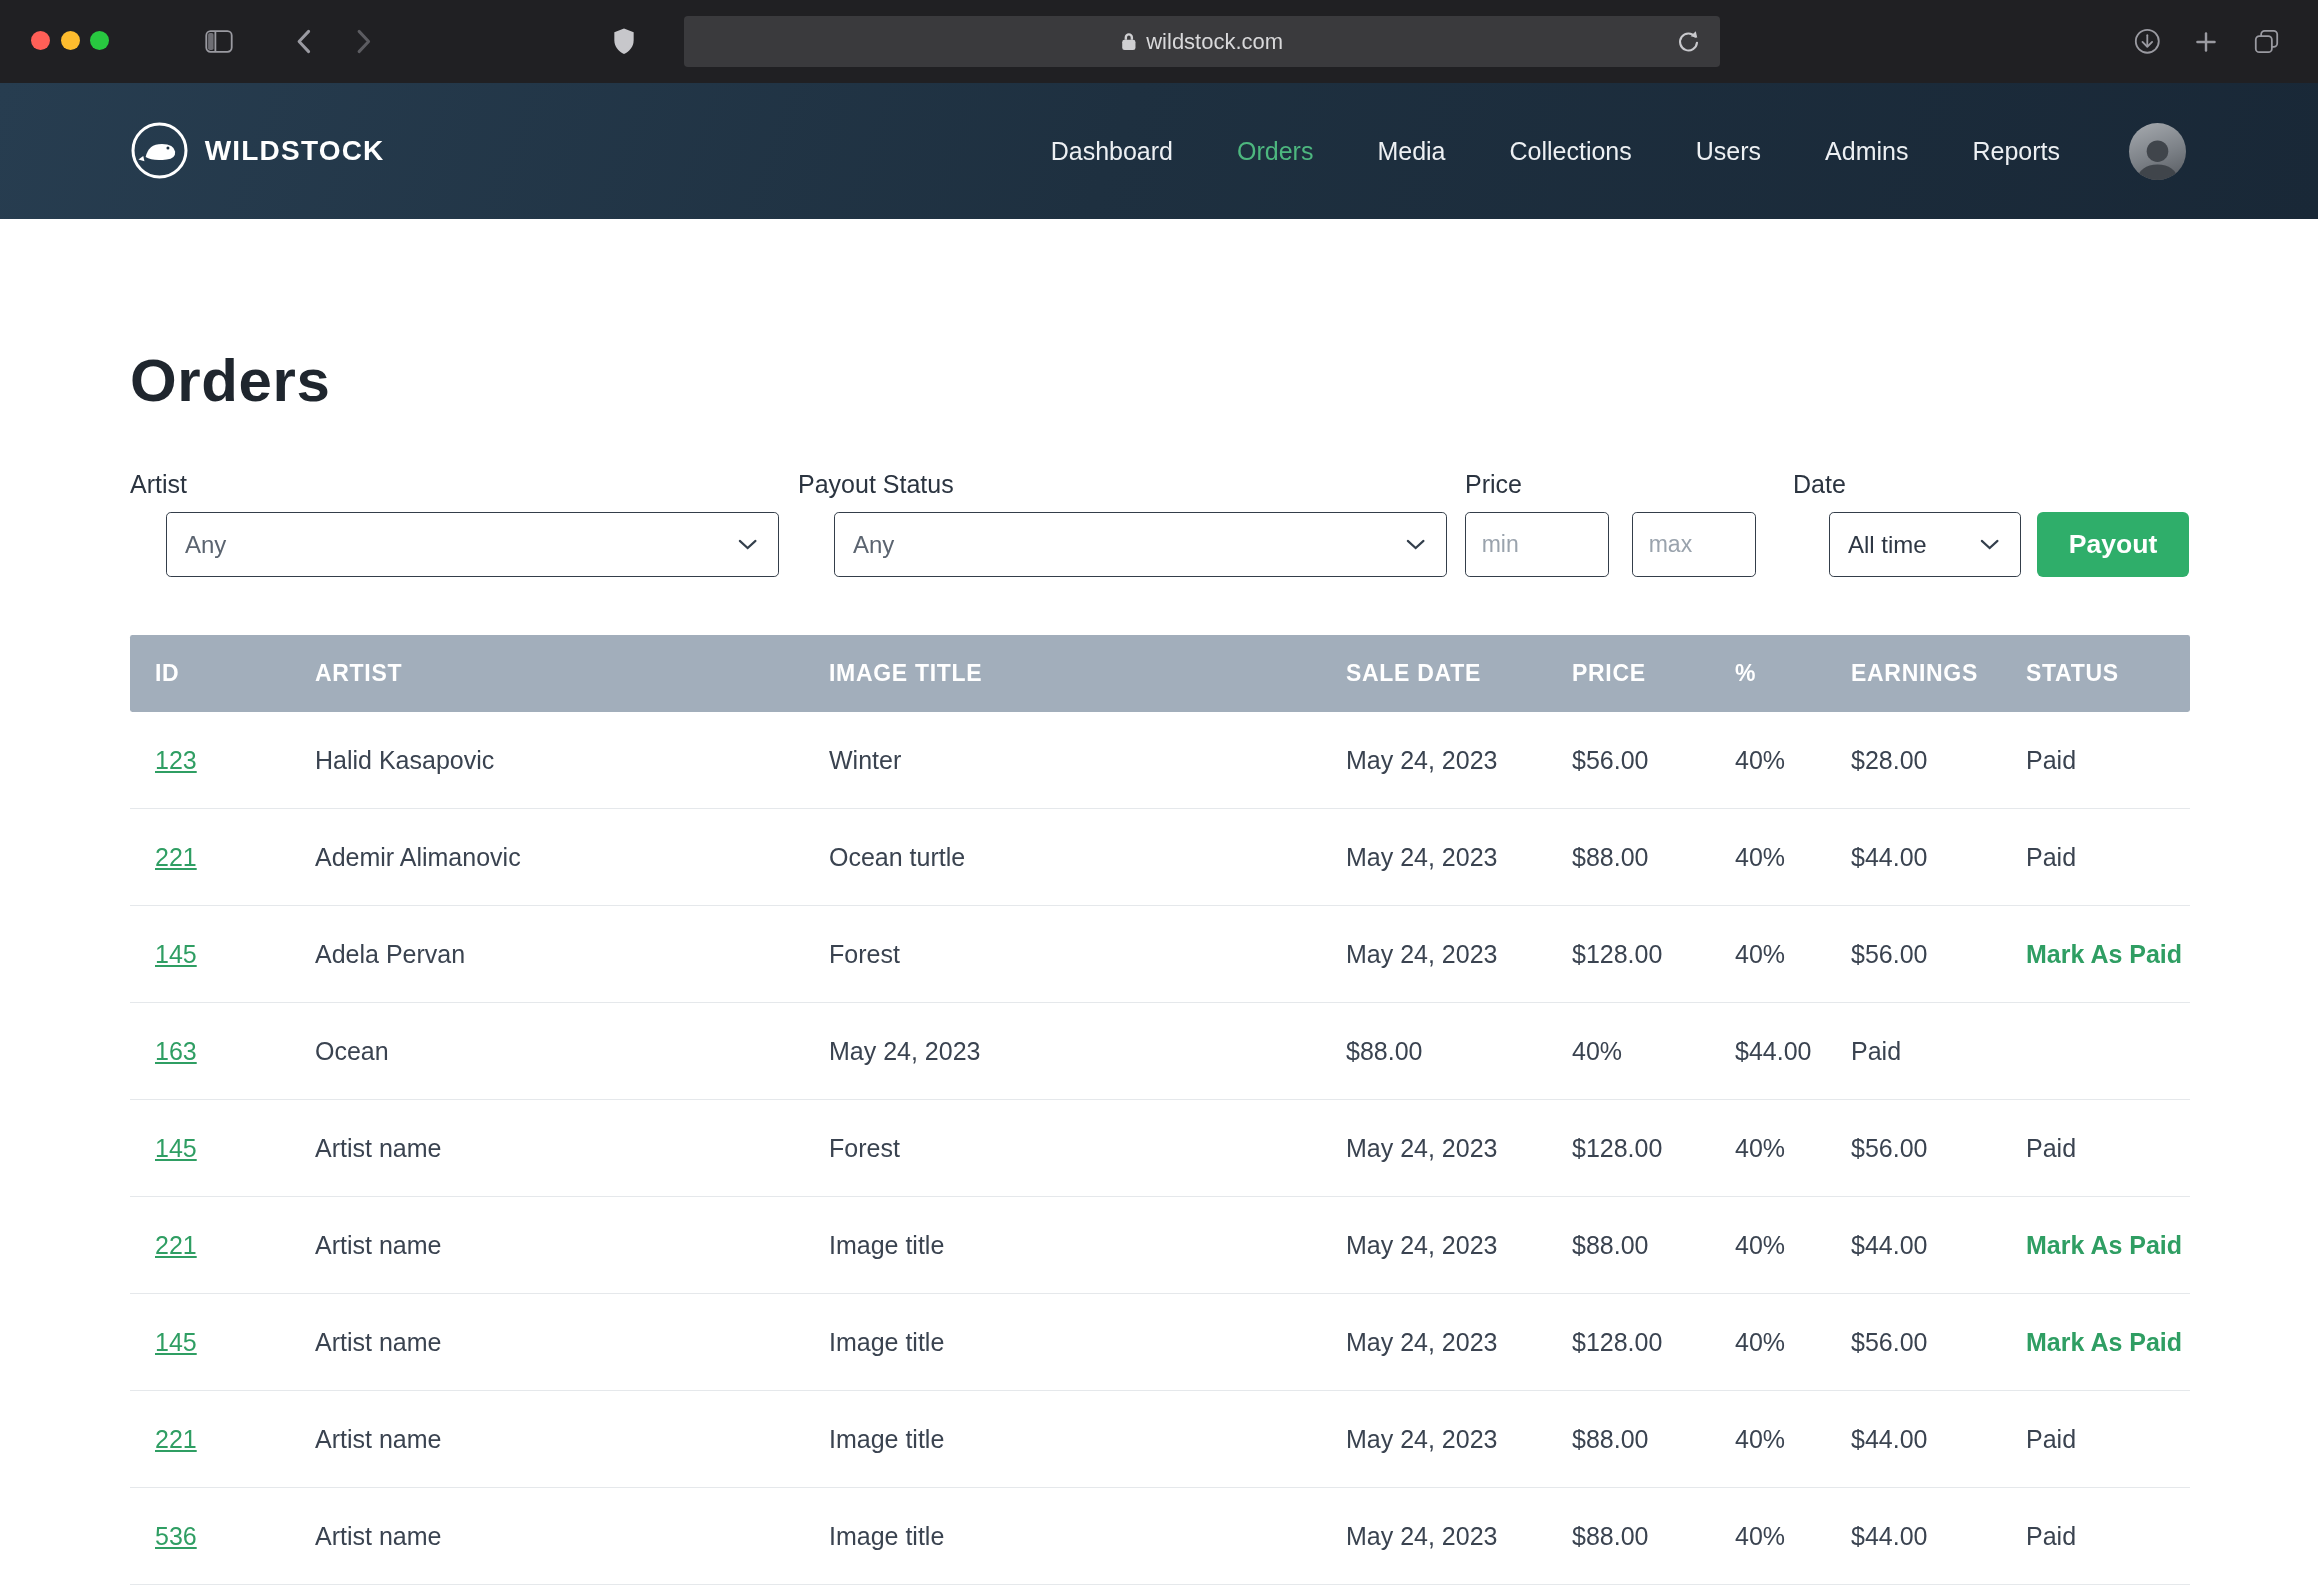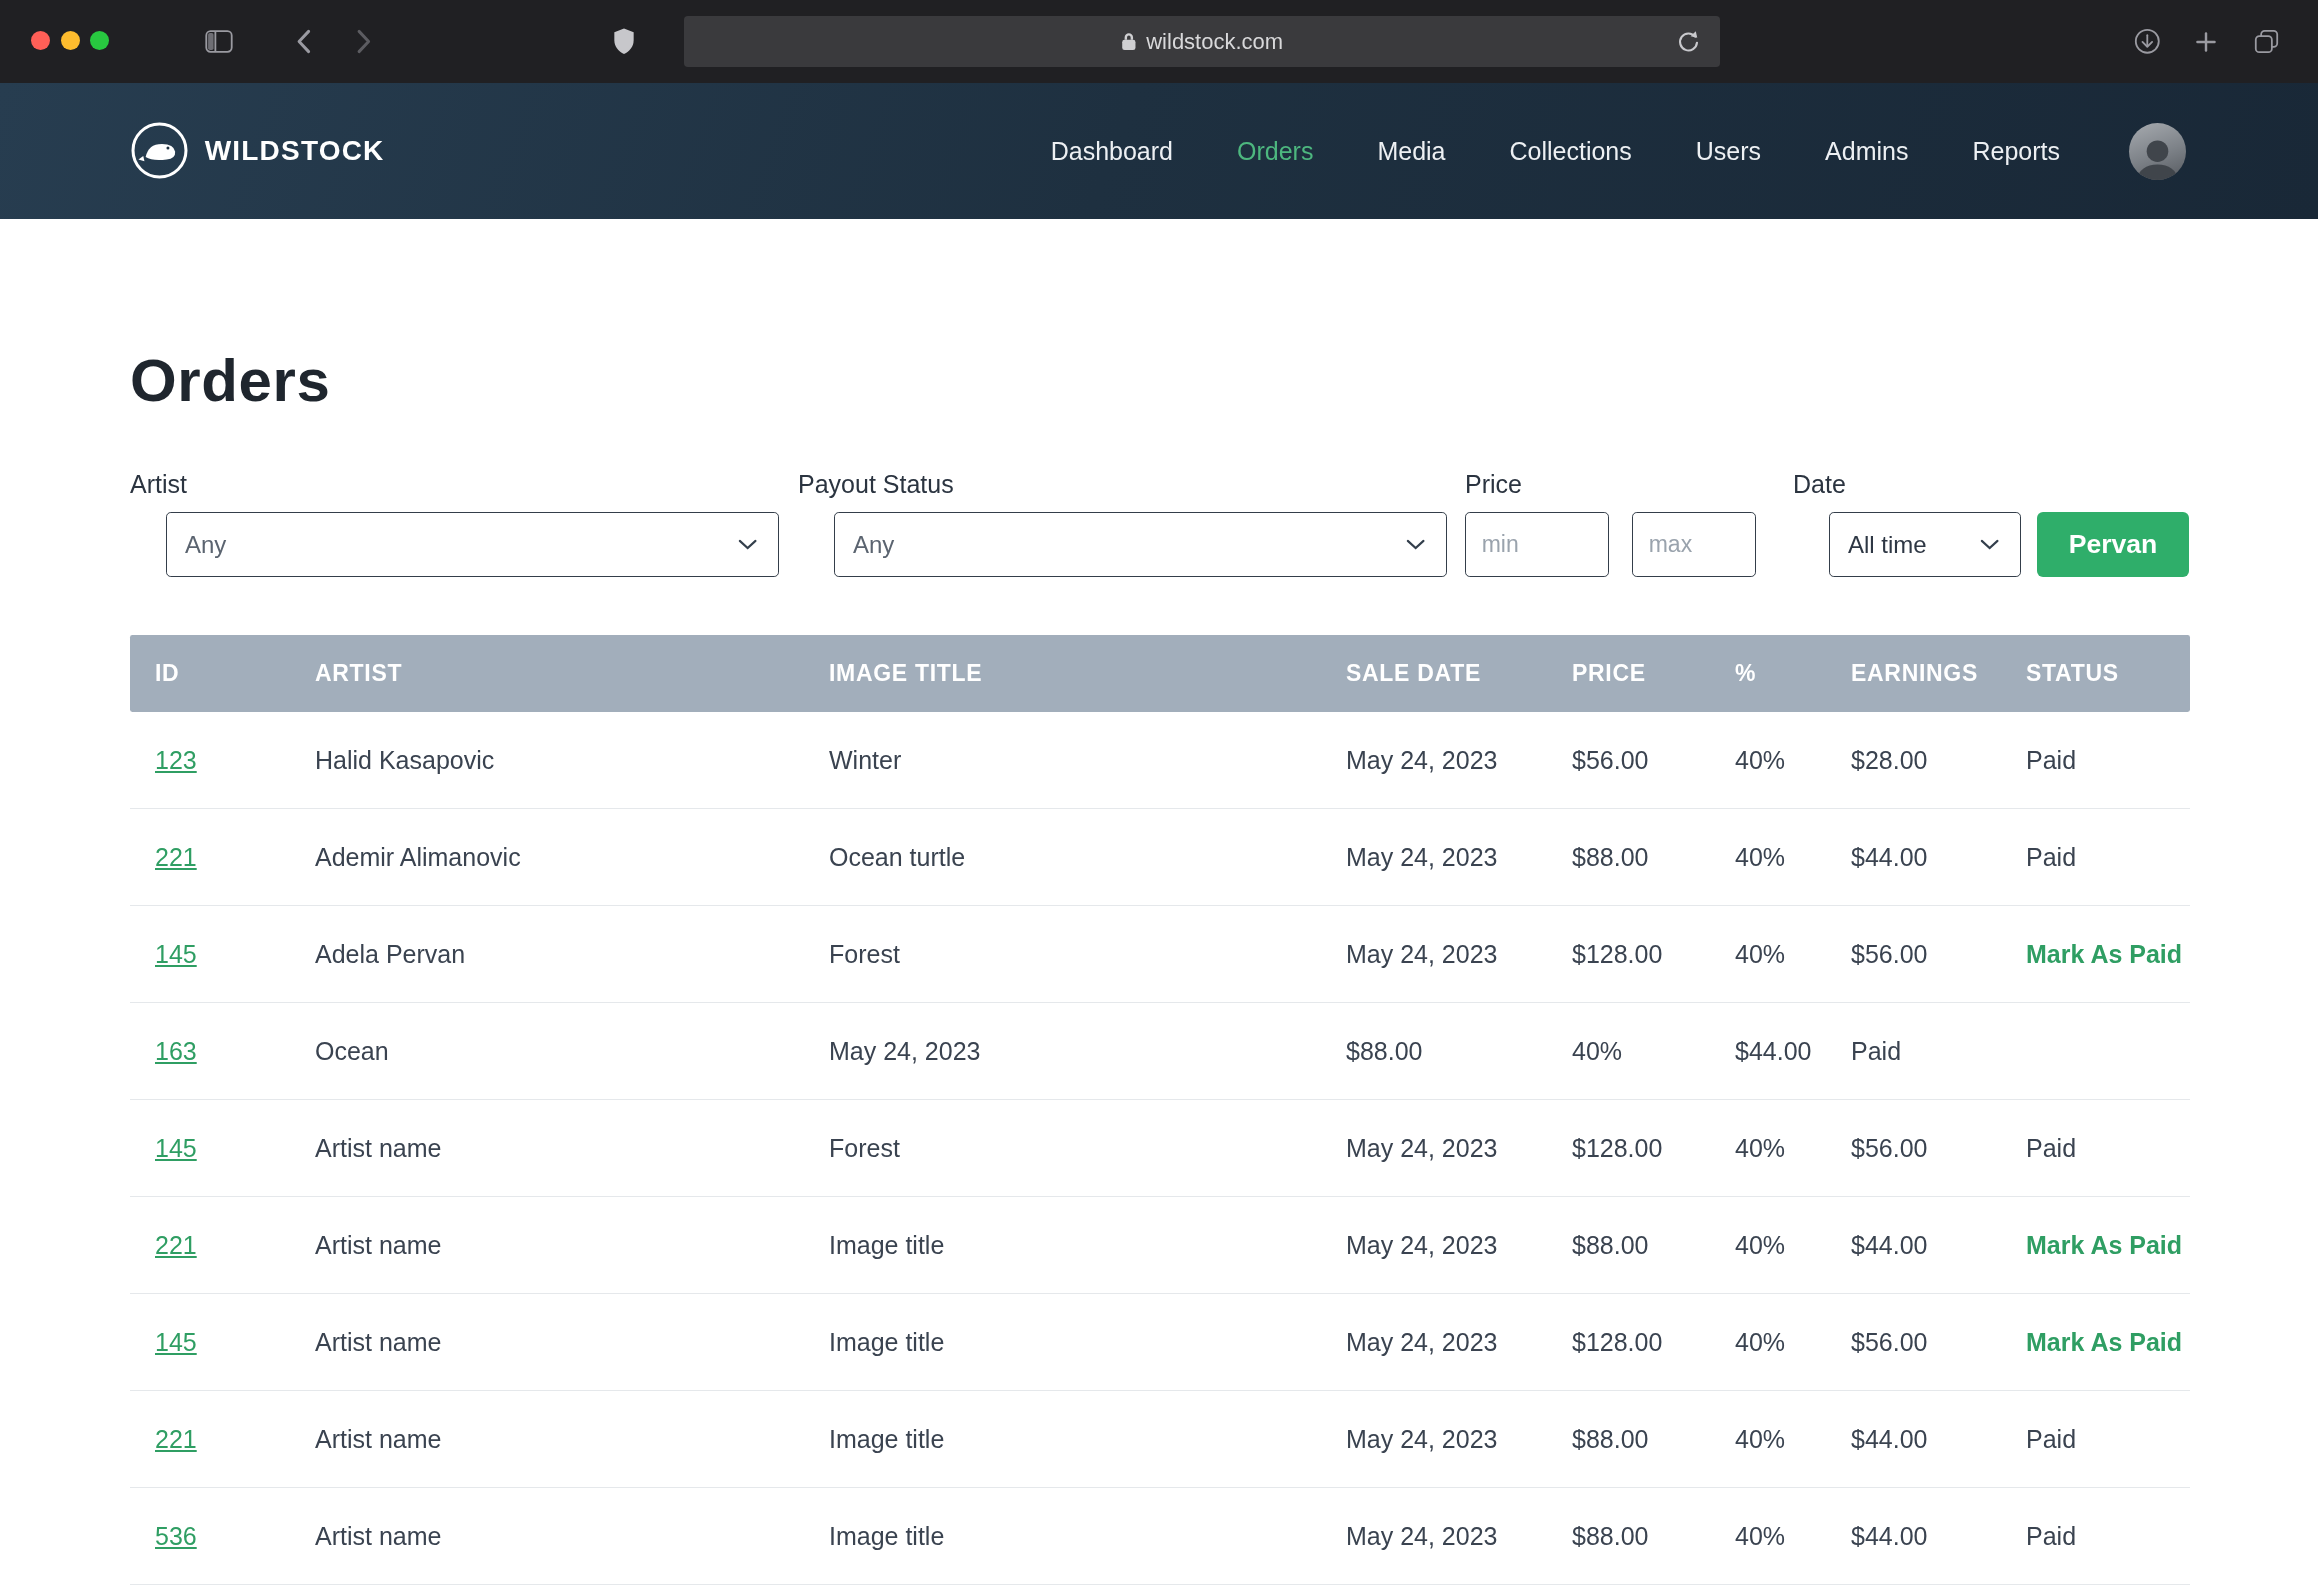--- a/index.html
+++ b/index.html
@@ -246,21 +246,21 @@
     <span class="flabel" style="left:1663px;">Date</span>
     <div class="control select date-select" style="left:1663px;width:192px;">
       <span class="val">All time</span>
       <span class="chev">
         <svg width="19.3" height="11" viewBox="0 0 32 18" fill="none" stroke="currentColor" stroke-width="3.5" stroke-linecap="round">
             <polyline points="3,3 16,15 29,3"></polyline>
           </svg>
       </span>
     </div>
 
-    <button class="apply-btn">Pervan</button>
+    <button class="apply-btn">Payout</button>
   </div>
 
   <div class="orders-table">
     <div class="grid-row thead">
         <div class="th">ID</div>
         <div class="th">ARTIST</div>
         <div class="th">IMAGE TITLE</div>
         <div class="th">SALE DATE</div>
         <div class="th">PRICE</div>
         <div class="th">%</div>

